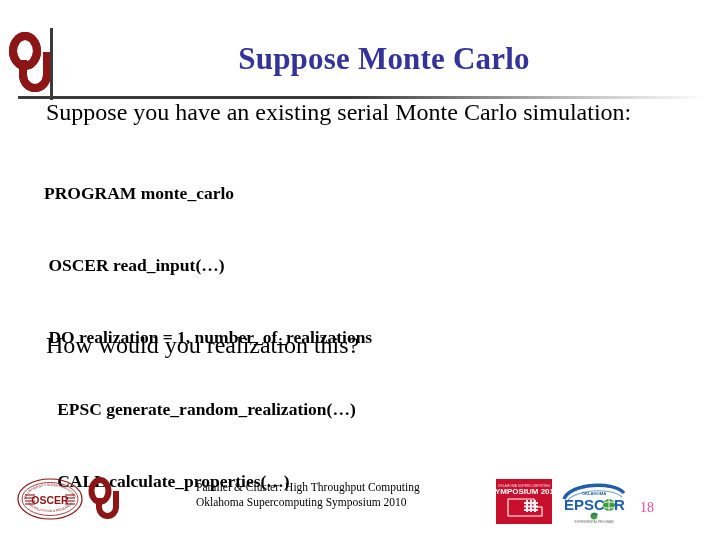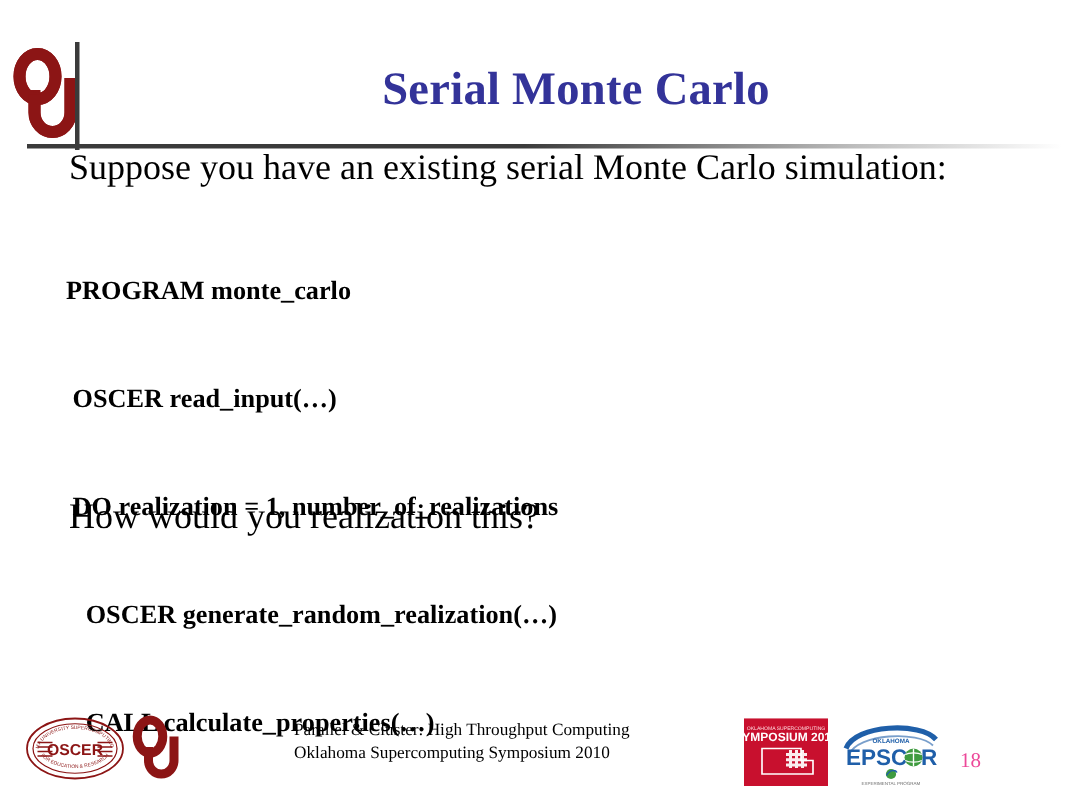--- a/index.html
+++ b/index.html
@@ -202,32 +202,32 @@
       <g fill="none" stroke="#8c1515" stroke-width="8">
         <ellipse cx="17" cy="21" rx="12" ry="15"></ellipse>
       </g>
       <path d="M15 33 L15 45 A12 13 0 0 0 39 45 L39 22" fill="none" stroke="#8c1515" stroke-width="8"></path>
     </svg>
   </div>
 
   <div id="header-vrule"></div>
   <div id="header-hrule"></div>
 
-  <div id="slide-title">Serial Monte Carlo</div>
+  <div id="slide-title">Suppose Monte Carlo</div>
 </div>
 
 <div id="slide-body">
 
   <div class="body-line" id="intro-line">Suppose you have an existing serial Monte Carlo simulation:</div>
 
   <div id="code-block">
     <div class="code-line">PROGRAM monte_carlo</div>
     <div class="code-line"> OSCER read_input(…)</div>
     <div class="code-line"> DO realization = 1, number_of_realizations</div>
-    <div class="code-line">   OSCER generate_random_realization(…)</div>
+    <div class="code-line">   EPSC generate_random_realization(…)</div>
     <div class="code-line">   CALL calculate_properties(…)</div>
     
     
     
   </div>
 
   <div class="body-line" id="question-line">How would you realization this?</div>
 </div>
 
 <div id="slide-footer">

